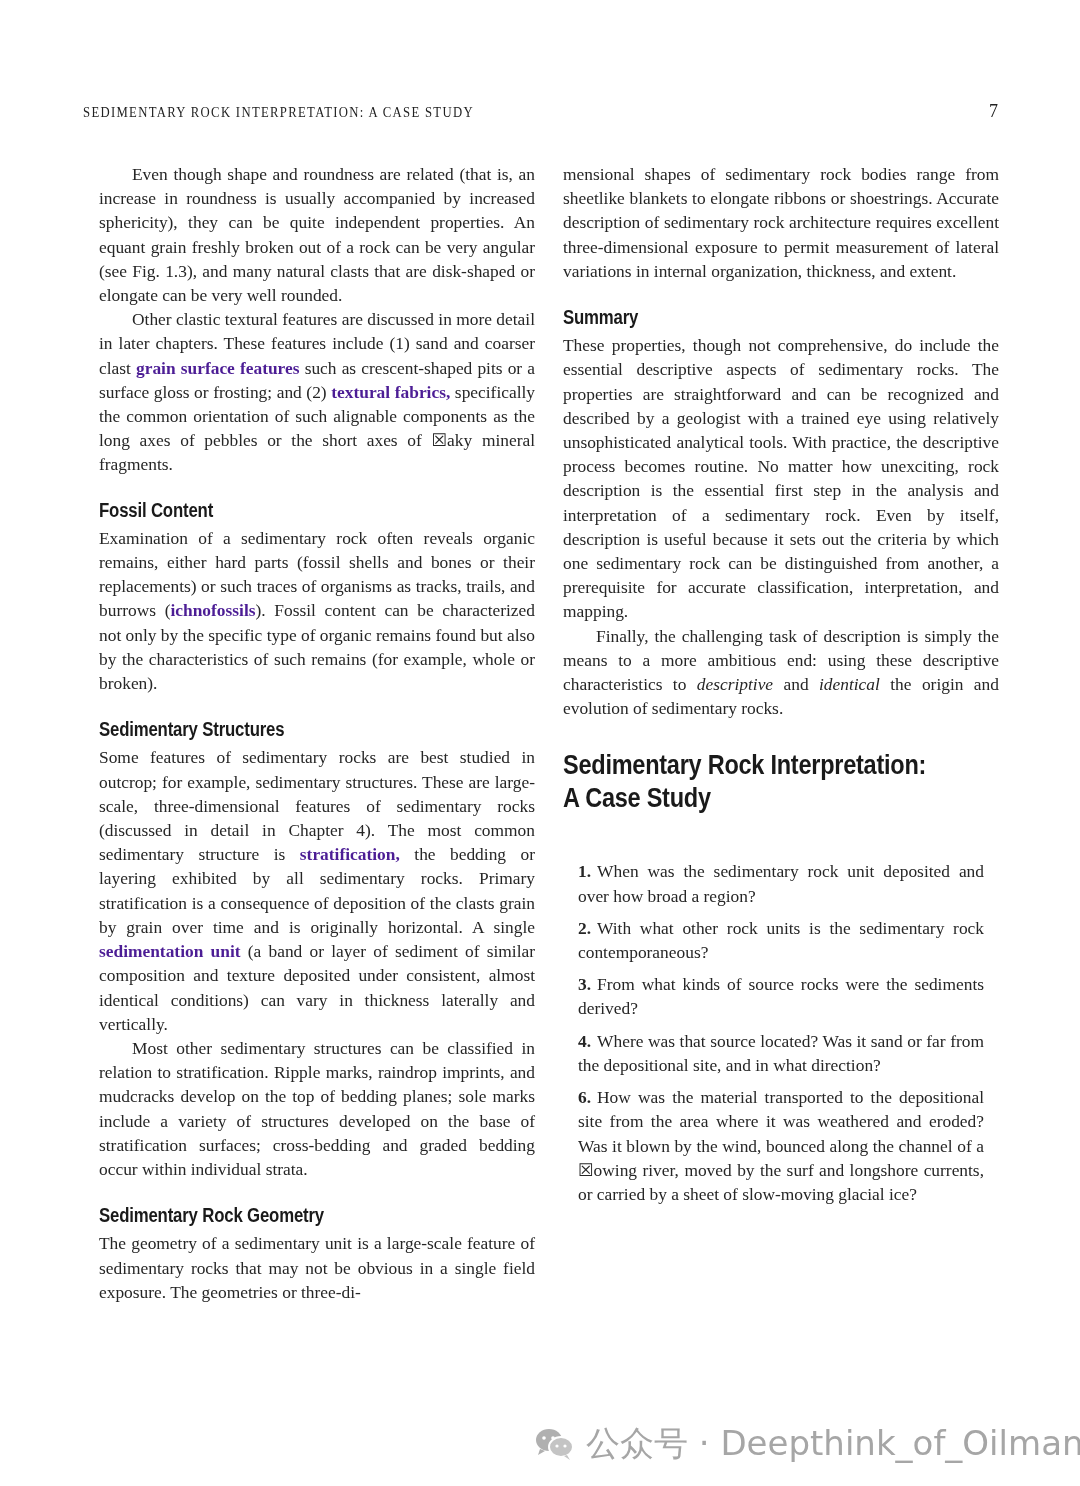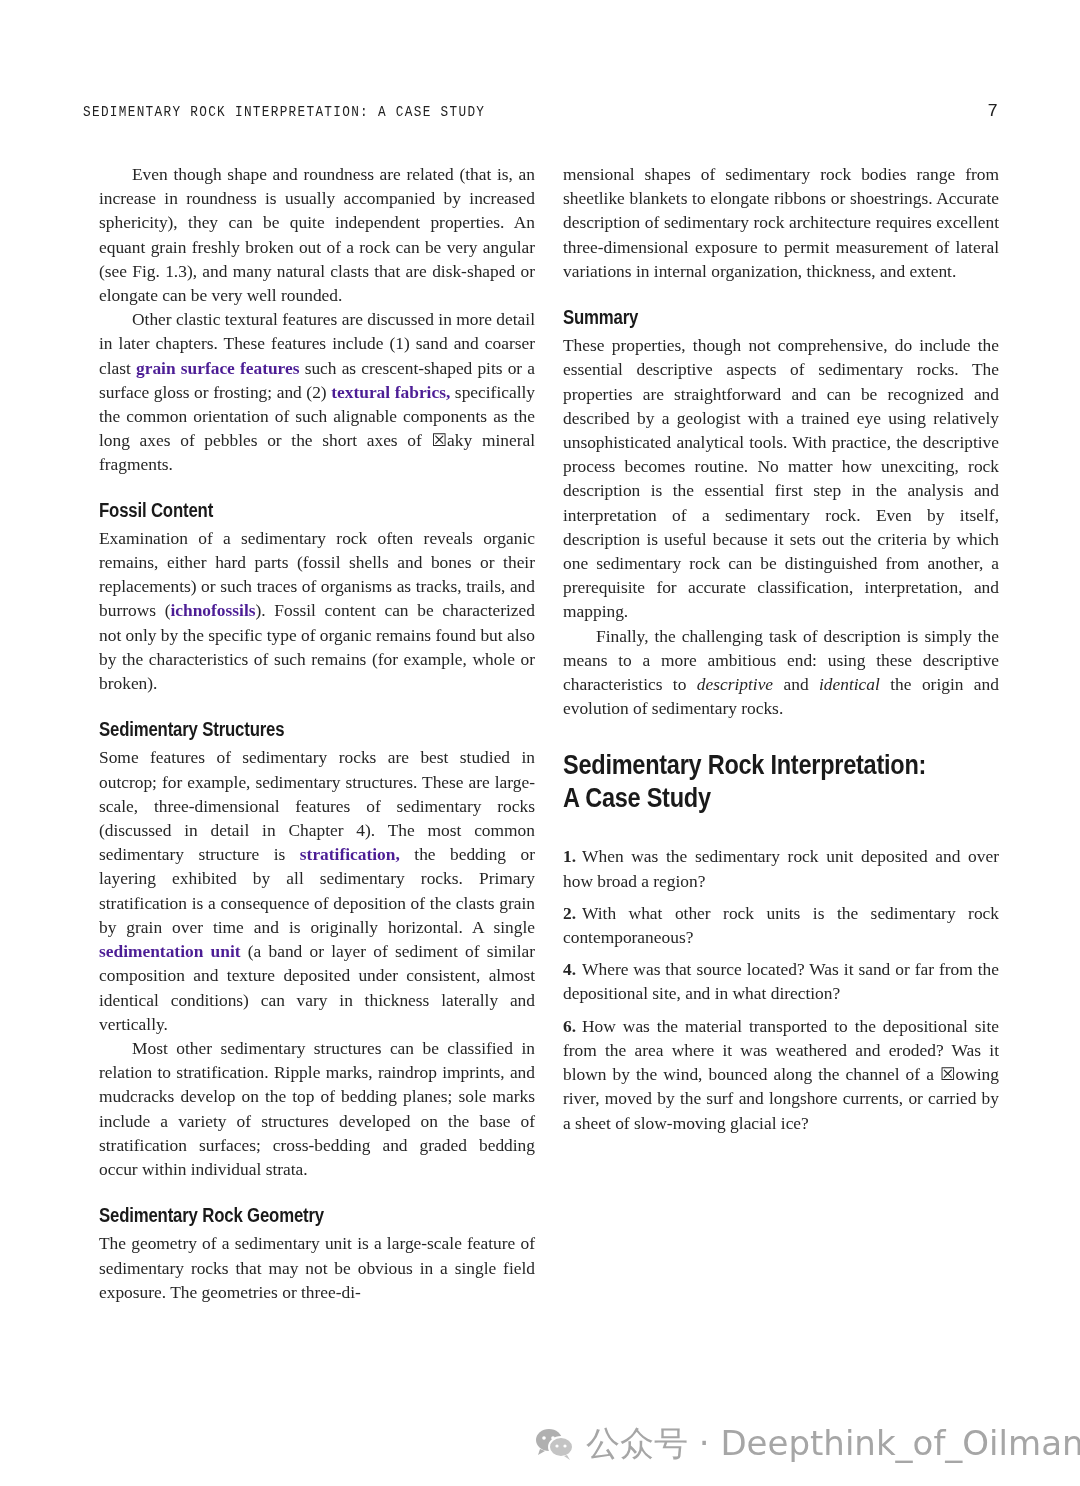--- a/index.html
+++ b/index.html
@@ -1,34 +1,34 @@
 <!DOCTYPE html>
 <html><head>
 <meta charset="utf-8">
 <style>
   html, body { margin: 0; padding: 0; background: #ffffff; }
   body { width: 1080px; height: 1486px; position: relative; overflow: hidden; color: #1e1e1e; }
   .running-head { position: absolute; left: 83px; top: 101px; width: 917px; height: 24px;
-    font-family: Liberation Mono, monospace; font-size: 15.5px; letter-spacing: 1.6px; color: #222; }
+    font-family: Liberation Serif, serif; font-size: 15.5px; letter-spacing: 1.6px; color: #222; }
   .running-head .title { position: absolute; left: 0; top: 2px; transform: scaleX(0.82); transform-origin: left; white-space: nowrap; }
   .running-head .pnum { position: absolute; right: 2px; top: 0; font-size: 18px; letter-spacing: 0; }
   .col { position: absolute; top: 162px; width: 436px;
     font-family: "Liberation Serif", serif; font-size: 17.4px; line-height: 24.2px; color: #262626;
     text-align: justify; hyphens: none; }
   .col.left { left: 82px; margin-left: 17px; }
   .col.right { left: 563px; }
   .col p { margin: 0; }
   .indent { text-indent: 33px; }
   h3 { font-family: "Liberation Sans", sans-serif; font-weight: bold; font-size: 19.5px; margin: 0; color: #1a1a1a;
        transform: scaleX(0.86); transform-origin: left; white-space: nowrap; letter-spacing: -0.2px; }
   h2 { font-family: "Liberation Sans", sans-serif; font-weight: bold; font-size: 28px; line-height: 33px; margin: 0; color: #1a1a1a;
        transform: scaleX(0.84); transform-origin: left; white-space: nowrap; letter-spacing: -0.3px; }
   b { font-weight: bold; color: #4c1d95; }
   i { font-style: italic; }
-  .qlist { margin: 0; padding: 0; list-style: none; }
+  .qlist { margin: 15px; padding: 0; list-style: none; }
   .qlist li { margin: 0 0 8px 0; }
   .qlist .num { font-weight: bold; margin-right: 6px; }
   .watermark { position: absolute; left: 534px; top: 1424px; height: 40px; display: flex; align-items: center;
     font-family: "DejaVu Sans", sans-serif; font-size: 34px; color: #a6a6a6; white-space: nowrap; }
   .watermark .wechat { width: 42px; height: 34px; margin-right: 10px; position: relative; }
 </style>
 </head>
 <body>
 
 <div class="running-head">
@@ -69,20 +69,21 @@
   <div style="height:28px"></div>
   <h2>
     <span>Sedimentary Rock Interpretation:</span><br>
     <span>A Case Study</span>
   </h2>
   <div style="height:8px"></div>
   <div style="height:22px"></div>
   <ol class="qlist" id="qlist">
       <li><span class="num">1.</span><span>When was the sedimentary rock unit deposited and over how broad a region?</span></li>
       <li><span class="num">2.</span><span>With what other rock units is the sedimentary rock contemporaneous?</span></li>
+      <li><span class="num">3.</span><span>From what kinds of source rocks were the sediments derived?</span></li>
       <li><span class="num">4.</span><span>Where was that source located? Was it sand or far from the depositional site, and in what direction?</span></li>
       <li><span class="num">6.</span><span>How was the material transported to the depositional site from the area where it was weathered and eroded? Was it blown by the wind, bounced along the channel of a ☒owing river, moved by the surf and longshore currents, or carried by a sheet of slow-moving glacial ice?</span></li>
     </ol>
 </div>
 
 <div class="watermark">
   <span class="wechat">
     <svg width="42" height="34" viewBox="0 0 42 34">
       <ellipse cx="15" cy="13" rx="13" ry="11" fill="#b0b0b0"></ellipse>
       <path d="M6 22 L4 28 L11 24 Z" fill="#b0b0b0"></path>

